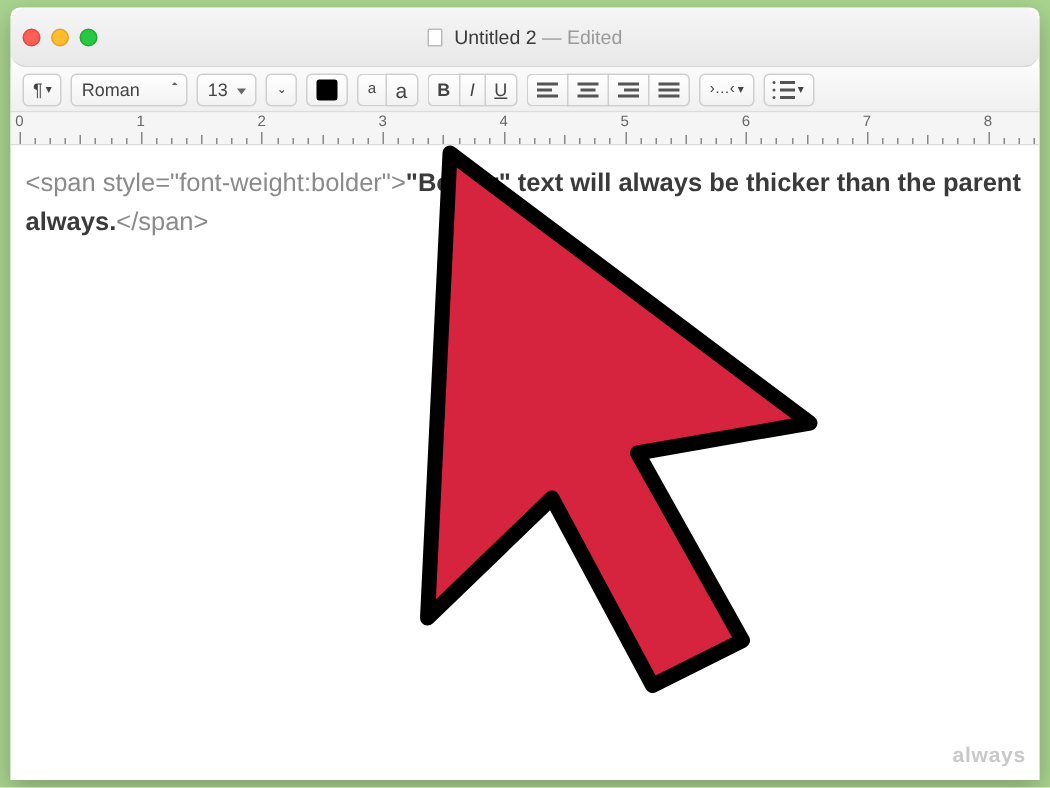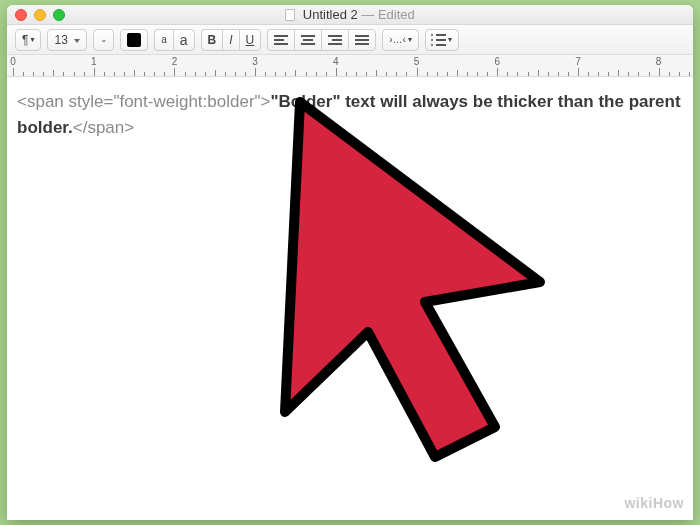--- a/index.html
+++ b/index.html
@@ -16,27 +16,28 @@
     left: 7px; top: 5px;
     width: 686px; height: 515px;
     background: #ffffff;
     border-radius: 6px 6px 0 0;
     box-shadow: 0 6px 18px rgba(0,0,0,0.25);
     overflow: hidden;
     display: flex;
     flex-direction: column;
   }
   .titlebar {
-    height: 20px;
+    height: 40px;
     background: linear-gradient(#f6f6f6,#e8e8e8);
     border-bottom: 1px solid #d7d7d7;
     display: flex;
     align-items: center;
     padding: 0 8px;
     position: relative;
+    border-radius: 11px;
   }
   .traffic { display: flex; gap: 7px; }
   .traffic span {
     width: 12px; height: 12px; border-radius: 50%;
     display: block;
   }
   .t-red { background:#ff5f57; border:1px solid #e24640;}
   .t-yel { background:#ffbd2e; border:1px solid #e1a128;}
   .t-grn { background:#28c940; border:1px solid #1fa933;}
   .title-center {
@@ -150,20 +151,23 @@
       <span class="doc-icon"></span>
       <span class="title-name">Untitled 2</span>
       <span class="title-status"> — <span>Edited</span></span>
     </div>
   </div>
 
   <div class="toolbar">
     <div class="tb-btn">
       <span>¶</span>
       <span style="font-size:8px;margin-left:2px;">▾</span>
+    </div>
+    <div class="tb-sel updown" style="width:78px">
+      <span>Roman</span>
     </div>
     <div class="tb-sel" style="width:40px">
       <span>13</span>
     </div>
     <div class="tb-btn">
       <span style="font-size:8px;line-height:6px;">⌄</span>
     </div>
 
     <div class="tb-btn">
       <span class="swatch"></span>
@@ -304,24 +308,24 @@
       <div class="num" style="left: 651.647px;">8</div>
       <div class="tick" style="left: 651.647px; height: 8px;"></div>
       <div class="tick" style="left: 661.735px; height: 4px;"></div>
       <div class="tick" style="left: 671.824px; height: 4px;"></div>
       <div class="tick" style="left: 681.912px; height: 4px;"></div>
     </div>
 
   <div class="page">
     <span class="code-dim">&lt;span style="font-weight:bolder"&gt;</span><span class="strong">"Bolder" text will always be thicker than the parent</span>
     <br>
-    <span class="strong">bolder.</span><span class="code-dim">&lt;/span&gt;</span>
+    <span class="strong">always.</span><span class="code-dim">&lt;/span&gt;</span>
   </div>
 
 </div>
 
 <div class="cursor-overlay">
   <svg viewBox="0 0 300 370">
     <path d="M 40 10 L 280 190 L 165 210 L 235 335 L 175 365 L 108 240 L 25 320 Z" fill="#d6243f" stroke="#000" stroke-width="10" stroke-linejoin="round"></path>
   </svg>
 </div>
 
-<div class="wm">wikiHow</div>
+<div class="wm">always</div>
 
 </body></html>

